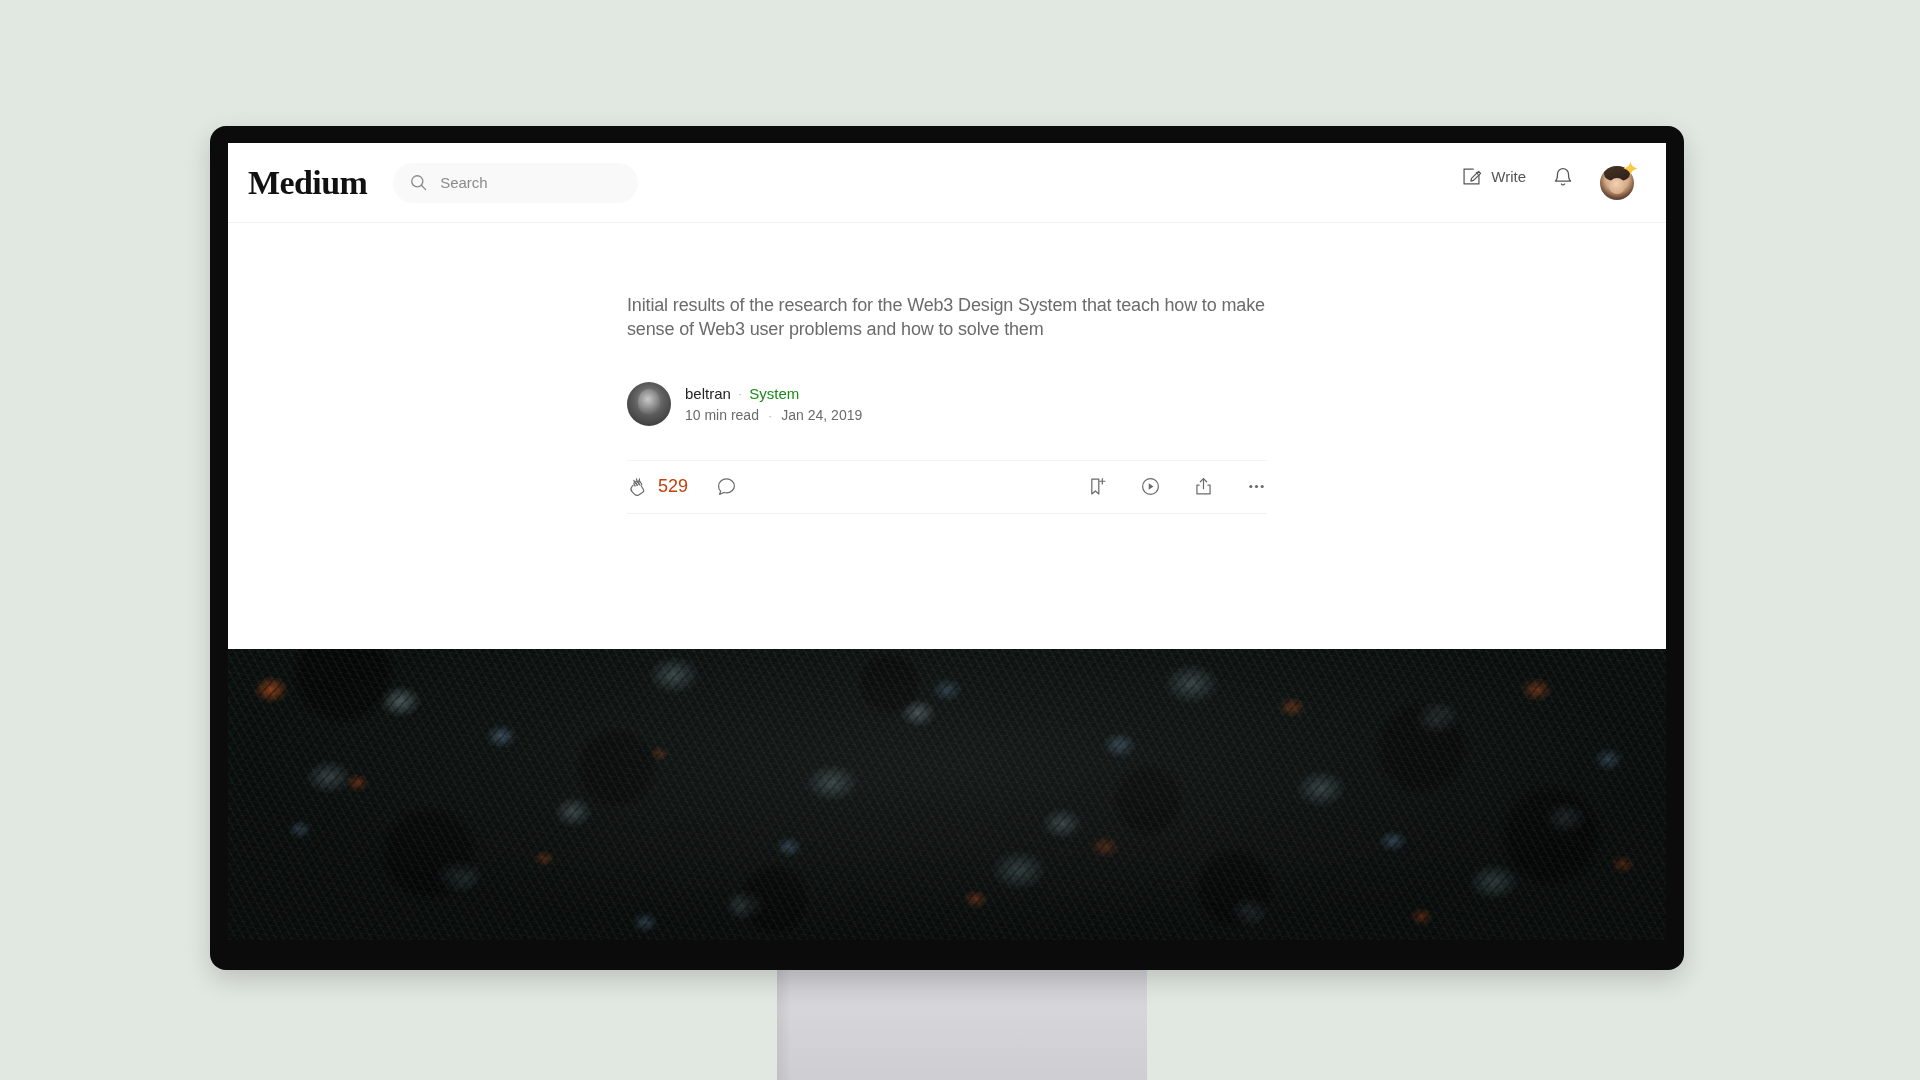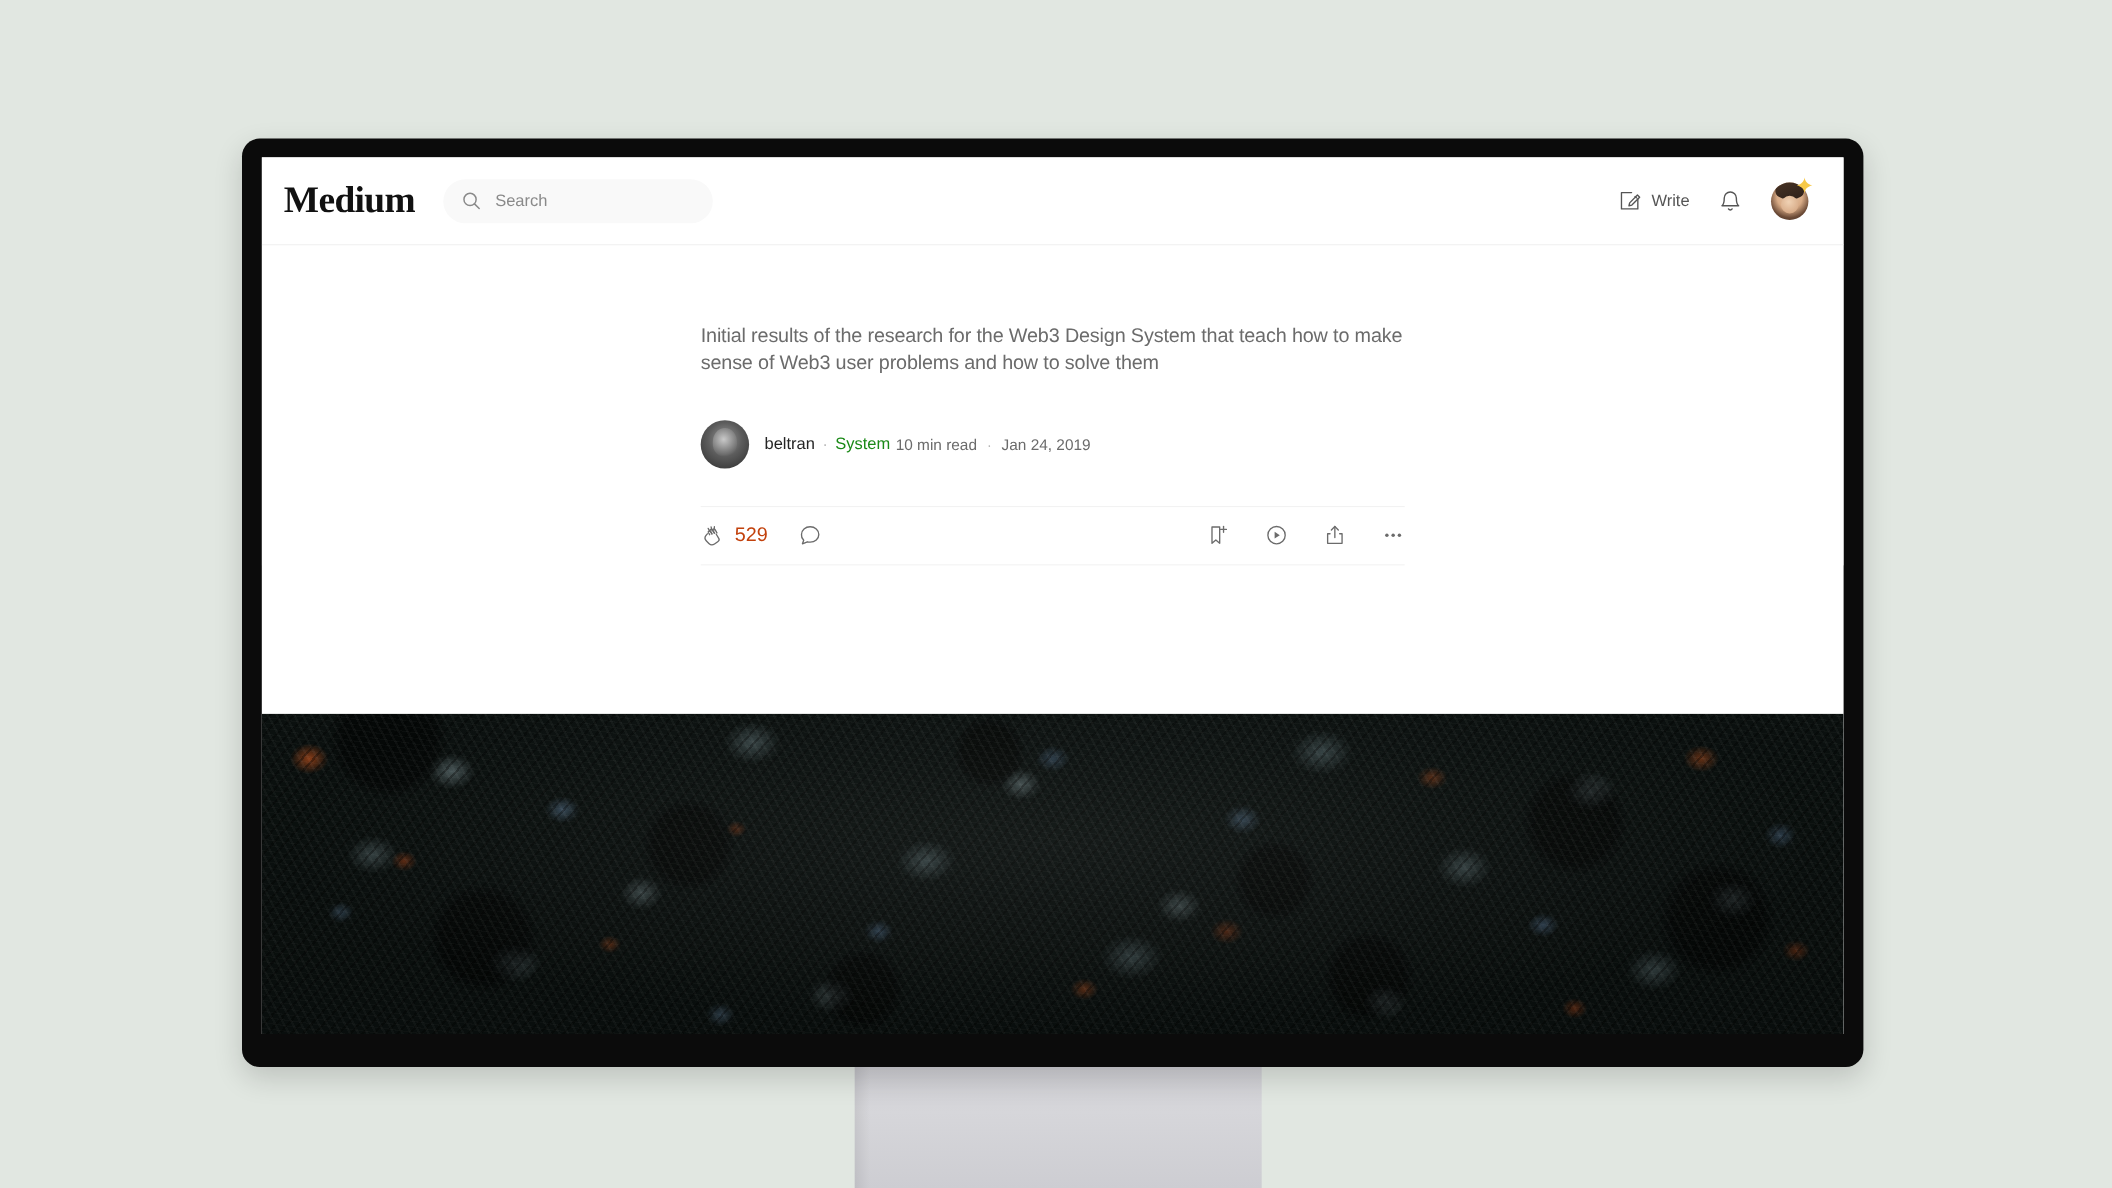--- a/index.html
+++ b/index.html
@@ -16,21 +16,21 @@
   #monitor-stand-neck{
     position:absolute; left:777px; top:965px; width:370px; height:115px;
     background:linear-gradient(180deg,#cfcfd4 0%,#d6d6da 40%,#cdcdd2 100%);
   }
   #monitor-stand-neck::after{
     content:""; position:absolute; left:0; top:0; width:14px; height:100%;
     background:linear-gradient(90deg,rgba(0,0,0,.07),rgba(0,0,0,0));
   }
 
   #monitor-frame{
-    position:absolute; left:220px; top:126px; width:1474px; height:844px;
+    position:absolute; left:210px; top:126px; width:1474px; height:844px;
     background:#0b0b0b;
     border-radius:16px;
     box-shadow:0 10px 26px rgba(0,0,0,.16);
     padding:17px 18px 30px 18px;
   }
 
   #screen{
     position:relative; width:100%; height:100%;
     background:#ffffff; overflow:hidden;
   }
@@ -53,21 +53,21 @@
     background:#f9f9f9; padding:0 16px;
   }
   #search-box .si{ flex:0 0 auto; display:block; }
   #search-input{
     border:none; outline:none; background:transparent;
     font-family:"Liberation Sans", sans-serif; font-size:15px;
     color:#6b6b6b; width:100%;
   }
   #search-input::placeholder{ color:#8a8a8a; }
 
-  #header-right{ margin-left:auto; display:flex; align-items:center; gap:26px; }
+  #header-right{ margin-left:auto; display:flex; align-items:flex-start; gap:26px; }
   #write-button{
     display:flex; align-items:center; gap:9px; cursor:pointer;
     background:none; border:none; padding:0;
   }
   #write-label{ font-size:15px; color:#555; font-family:"Liberation Sans",sans-serif; }
   #notifications-button{ background:none; border:none; padding:0; cursor:pointer; display:flex; }
 
   #avatar-wrap{ position:relative; width:34px; height:34px; cursor:pointer; }
   #user-avatar{
     width:34px; height:34px; border-radius:50%; overflow:hidden;
@@ -105,21 +105,21 @@
   #author-avatar{
     width:44px; height:44px; border-radius:50%; flex:0 0 auto; overflow:hidden;
     background:radial-gradient(circle at 50% 40%, #9a9a9a 0%, #5c5c5c 45%, #2a2a2a 100%);
     position:relative;
   }
   #author-avatar::before{
     content:""; position:absolute; left:11px; top:7px; width:22px; height:26px;
     border-radius:50% 50% 45% 45%;
     background:radial-gradient(circle at 45% 40%, #c9c9c9, #6d6d6d 70%, #3a3a3a 100%);
   }
-  #byline-text{ display:flex; flex-direction:row; gap:5px; }
+  #byline-text{ display:flex; flex-direction:column; gap:5px; }
   #byline-line1{ display:flex; align-items:center; gap:7px; font-size:15px; }
   #author-name{ color:#242424; }
   .dot-sep{ color:#b0b0b0; font-size:13px; }
   #follow-link{ color:#1a8917; cursor:pointer; }
   #byline-line2{ display:flex; align-items:flex-end; gap:9px; font-size:14px; color:#6b6b6b; }
 
   #action-bar{
     margin-top:34px; height:54px;
     border-top:1px solid #f2f2f2; border-bottom:1px solid #f2f2f2;
     display:flex; align-items:center; justify-content:space-between;

